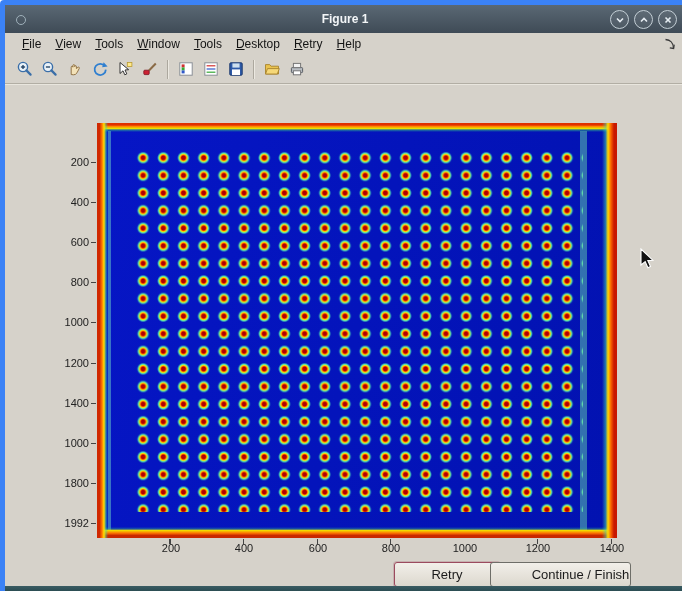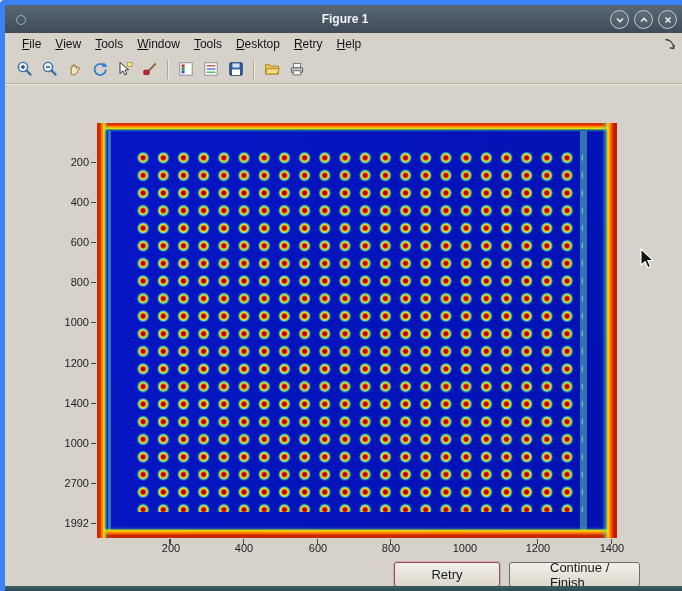--- a/index.html
+++ b/index.html
@@ -39,21 +39,21 @@
 
   .y-tickmarks{position:absolute;left:86px;top:118px;width:5px;height:415px;background:repeating-linear-gradient(to bottom,transparent 0 39.1px,#444 39.1px 40.1px);}
   .x-tickmarks{position:absolute;left:92px;top:534px;width:520px;height:5px;background:repeating-linear-gradient(to right,transparent 0 72.5px,#444 72.5px 73.5px);}
 
   .yt{position:absolute;width:46px;left:38px;text-align:right;font-size:11px;color:#222;}
   .xt{position:absolute;width:40px;top:537px;text-align:center;font-size:11px;color:#222;}
 
   
   .btn{position:absolute;top:557px;height:25px;border-radius:3px;background:linear-gradient(#f2efe9,#dcd8ce);font-size:13px;color:#1a1a1a;display:flex;align-items:center;justify-content:center;cursor:pointer;box-sizing:border-box;}
   .btn-retry{left:389px;width:106px;border:1px solid #9b4a5e;box-shadow:0 0 0 1px rgba(155,74,94,0.25);}
-  .btn-continue{left:504px;width:131px;border:1px solid #6e6e68;padding-left:40px;}
+  .btn-continue{left:485px;width:141px;border:1px solid #6e6e68;padding-left:40px;}
 
   .bottom-strip{position:absolute;left:0;top:581px;width:100%;height:10px;background:linear-gradient(#3a5c62,#1c3e44);}
 
   .mouse-cursor{position:absolute;left:635px;top:243px;pointer-events:none;}
 </style>
 </head>
 <body>
 
 <div class="window">
 
@@ -188,21 +188,21 @@
     <div class="x-tickmarks" style="top:454px;"></div>
 
     <span class="yt" style="top:71px">200</span>
     <span class="yt" style="top:111px">400</span>
     <span class="yt" style="top:151px">600</span>
     <span class="yt" style="top:191px">800</span>
     <span class="yt" style="top:231px">1000</span>
     <span class="yt" style="top:272px">1200</span>
     <span class="yt" style="top:312px">1400</span>
     <span class="yt" style="top:352px">1000</span>
-    <span class="yt" style="top:392px">2700</span>
+    <span class="yt" style="top:392px">1800</span>
     <span class="yt" style="top:432px">1992</span>
 
     <span class="xt" style="left:146px;top:457px">200</span>
     <span class="xt" style="left:219px;top:457px">400</span>
     <span class="xt" style="left:293px;top:457px">600</span>
     <span class="xt" style="left:366px;top:457px">800</span>
     <span class="xt" style="left:440px;top:457px">1000</span>
     <span class="xt" style="left:513px;top:457px">1200</span>
     <span class="xt" style="left:587px;top:457px">1400</span>
 

